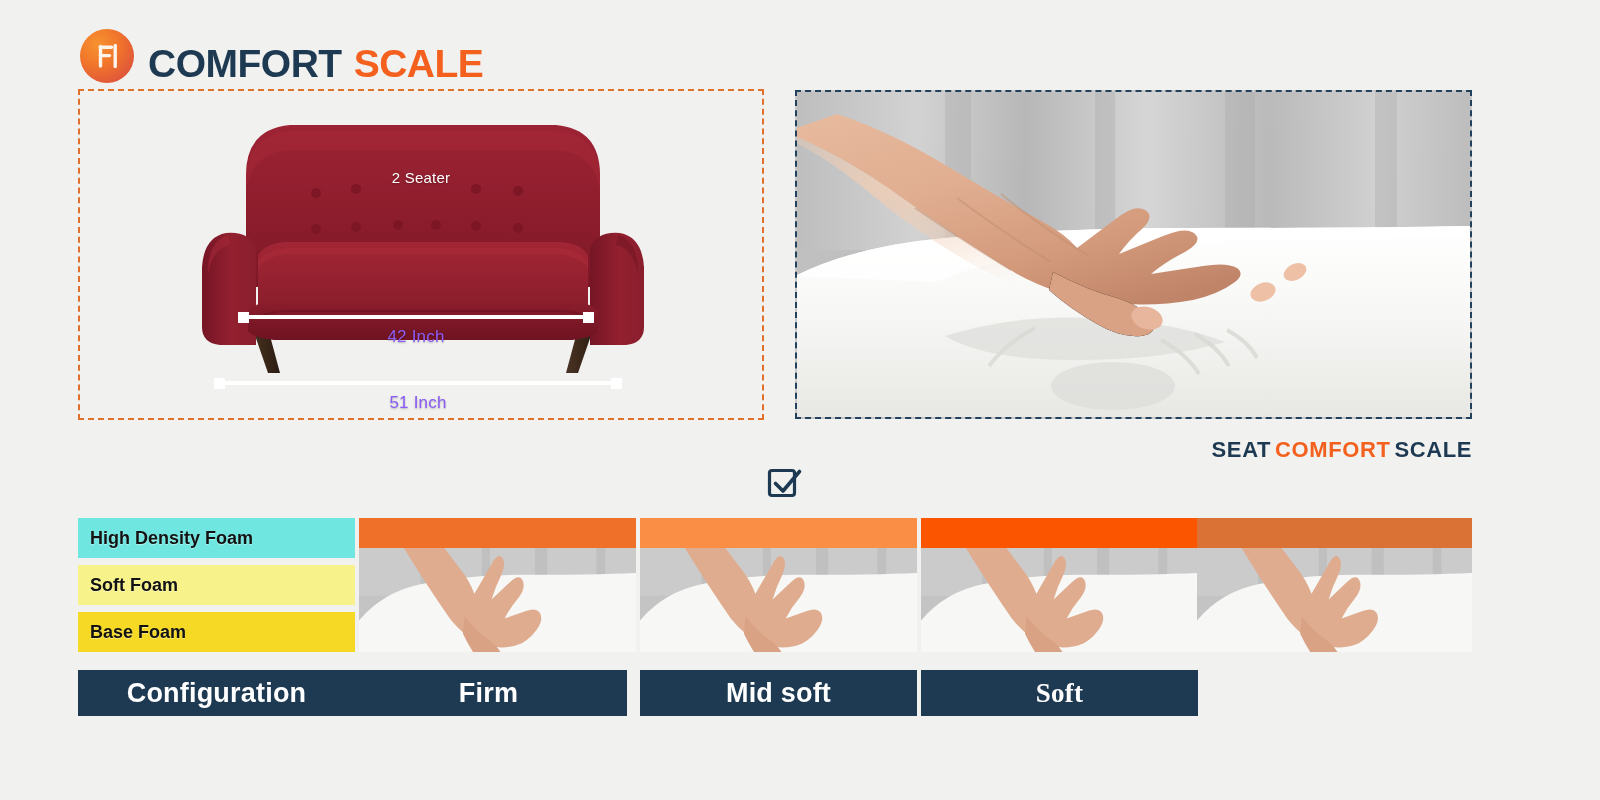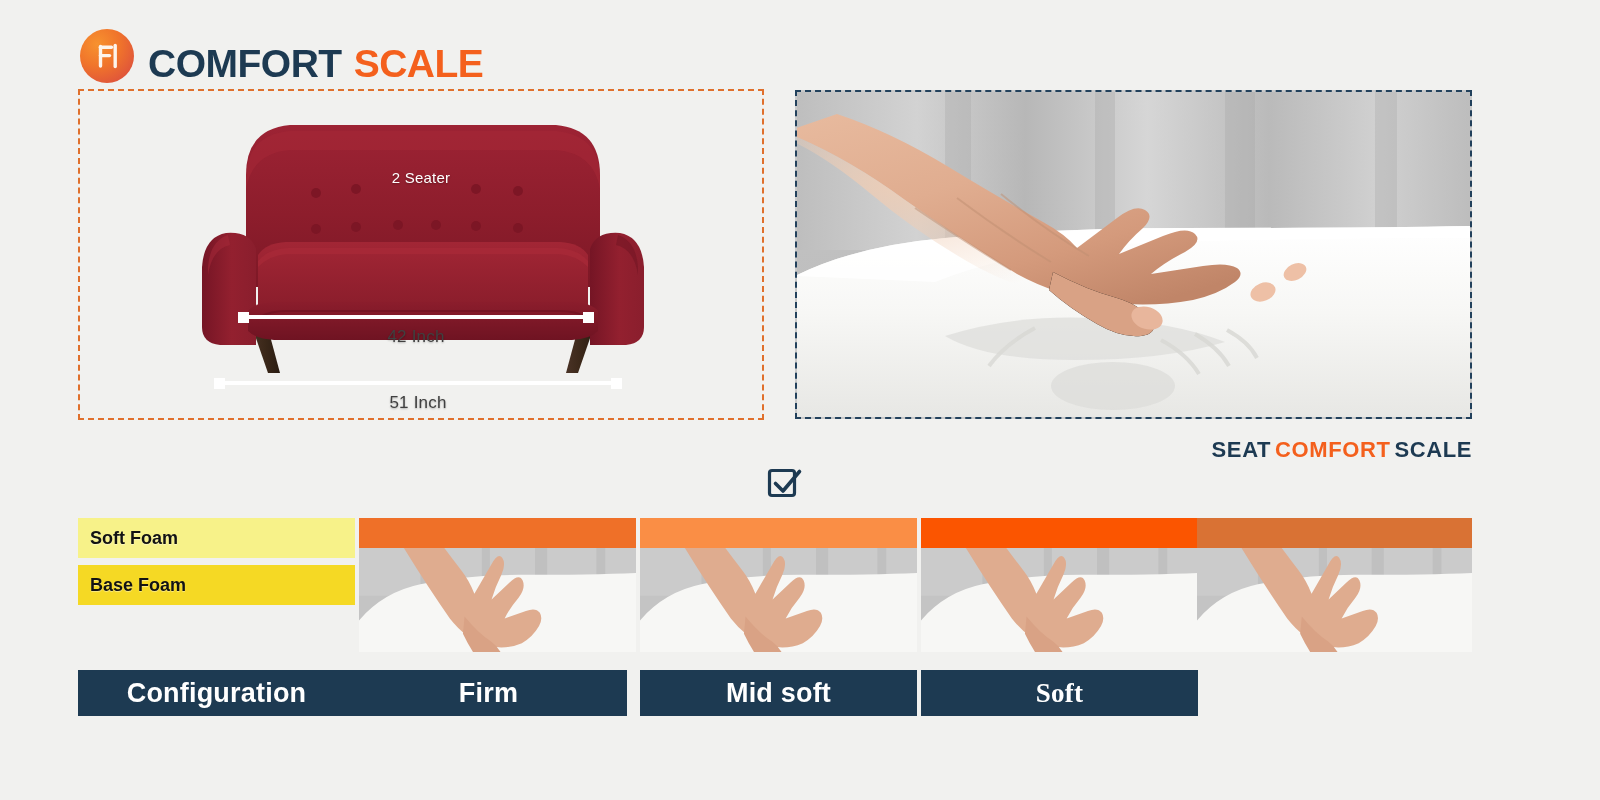--- a/index.html
+++ b/index.html
@@ -83,21 +83,21 @@
     background: #ffffff;
     top: -3.5px;
   }
   .dim-cap.left  { left: -2px; }
   .dim-cap.right { right: -2px; }
   .dim-label {
     position: absolute;
     top: 12px;
     width: 100%;
     text-align: center;
-    color: #404040;
+    color: #8b5cf6;
     font-size: 17px;
     letter-spacing: 0.2px;
     text-shadow: 0 1px 2px rgba(0,0,0,.28);
   }
 
   #seater-label {
     position: absolute;
     left: 0;
     top: 78px;
     width: 100%;
@@ -404,20 +404,23 @@
 <div id="check-indicator">
   <svg width="38" height="38" viewBox="0 0 38 38">
     <rect x="4.5" y="7.5" width="25" height="25" rx="2.5" fill="none" stroke="#1d3a52" stroke-width="3.2"></rect>
     <path d="M10.5 20.5 L18 28 L34.5 8.5" fill="none" stroke="#1d3a52" stroke-width="3.6" stroke-linecap="round" stroke-linejoin="round"></path>
   </svg>
 </div>
 
 <div id="grid">
 
   <div id="legend-col">
+    <div class="legend-band" style="background:#6fe7e0">
+      <span>High Density Foam</span>
+    </div>
     <div class="legend-band" style="background:#f7f289">
       <span>Soft Foam</span>
     </div>
     <div class="legend-band" style="background:#f5d924">
       <span>Base Foam</span>
     </div>
   </div>
 
   <div class="comfort-col" style="left:281px;">
     <div class="col-bar" style="background:#ef7028"></div>

